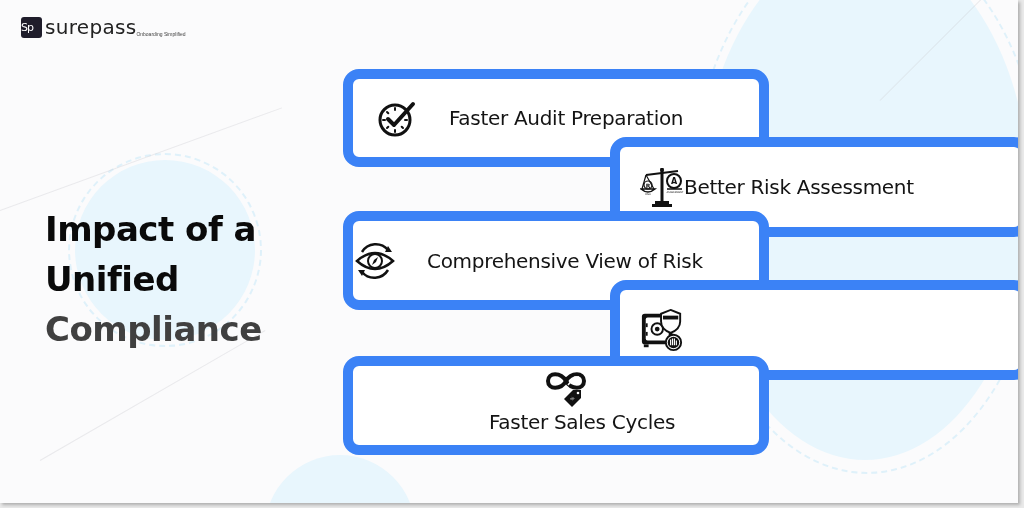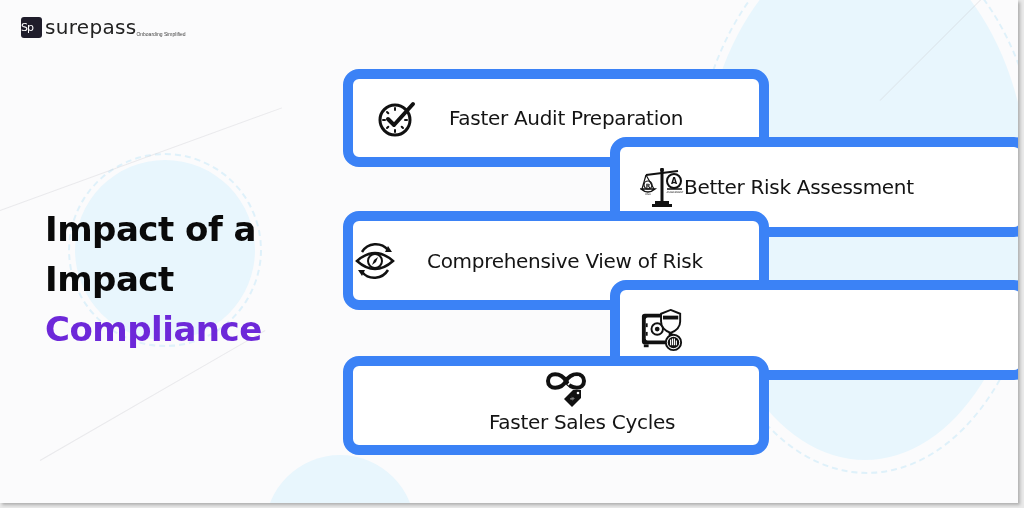--- a/index.html
+++ b/index.html
@@ -9,21 +9,21 @@
   .bg-ring { position:absolute; border-radius:50%; border:2px dashed #dff1fa; }
   .vein { position:absolute; height:1px; background:rgba(200,200,205,0.35); transform-origin:left center; }
 
   .logo { position:absolute; left:21px; top:17px; display:flex; align-items:flex-start; }
   .logo-mark { width:21px; height:21px; background:#1f1d2b; border-radius:3px; color:#fff; font-family:"DejaVu Sans", sans-serif; font-size:11px; line-height:21px; text-align:left; letter-spacing:-1px; }
   .logo-text { margin-left:3px; display:flex; flex-direction:row;text-align:center; }
   .logo-name { font-family:"DejaVu Sans", sans-serif; font-size:20px; line-height:20px; color:#222; letter-spacing:0.3px; }
   .logo-tag { font-size:5px; color:#444; align-self:flex-end; margin-top:1px; }
 
   .headline { position:absolute; left:45px; top:156px; font-family:"DejaVu Sans", sans-serif; font-weight:bold; font-size:34px; line-height:50px; color:#0a0a0a; letter-spacing:-0.5px;margin-top:48px; }
-  .headline .accent { color:#6d28d9; }
+  .headline .accent { color:#404040; }
 
   .card { position:absolute; box-sizing:border-box; background:#fff; border:10px solid #3b82f6; border-radius:16px; display:flex; align-items:center; }
   .card .icon { width:44px; height:44px; display:flex; align-items:center; justify-content:center; flex:none; }
   .card .label { font-family:"DejaVu Sans", sans-serif; font-size:20px; color:#141414; white-space:nowrap; letter-spacing:-0.3px; }
 
   .c1 { left:343px; top:69px;  width:426px; height:98px; padding-left:22px; z-index:1; }
   .c2 { left:610px; top:137px; width:420px; height:100px; padding-left:20px; z-index:2; }
   .c3 { left:343px; top:211px; width:426px; height:99px; z-index:3; }
   .c4 { left:610px; top:280px; width:420px; height:100px; padding-left:20px; z-index:4; }
   .c5 { left:343px; top:356px; width:426px; height:99px; padding-left:22px; z-index:5;flex-direction:column; }
@@ -47,21 +47,21 @@
   <div class="logo">
     <div class="logo-mark">Sp</div>
     <div class="logo-text">
       <span class="logo-name">surepass</span>
       <span class="logo-tag">Onboarding Simplified</span>
     </div>
   </div>
 
   <div class="headline">
     <div>Impact of a</div>
-    <div>Impact</div>
+    <div>Unified</div>
     <div class="accent">Compliance</div>
   </div>
 
   <div class="card c1">
     <span class="icon">
       <svg width="40" height="40" viewBox="0 0 40 40">
         <circle cx="18" cy="22" r="15" fill="none" stroke="#111" stroke-width="3"></circle>
         <g stroke="#111" stroke-width="2" stroke-linecap="round">
           <line x1="18" y1="10" x2="18" y2="12"></line>
             <line x1="18" y1="32" x2="18" y2="34"></line>

